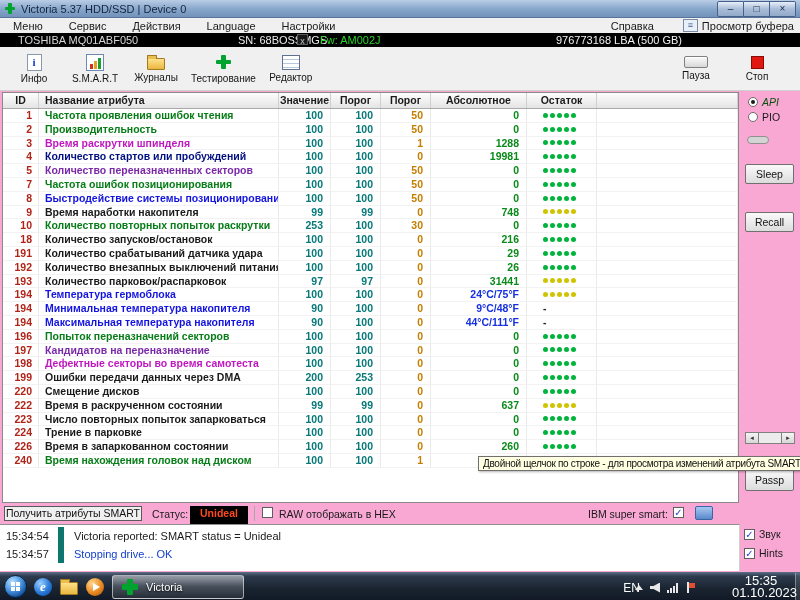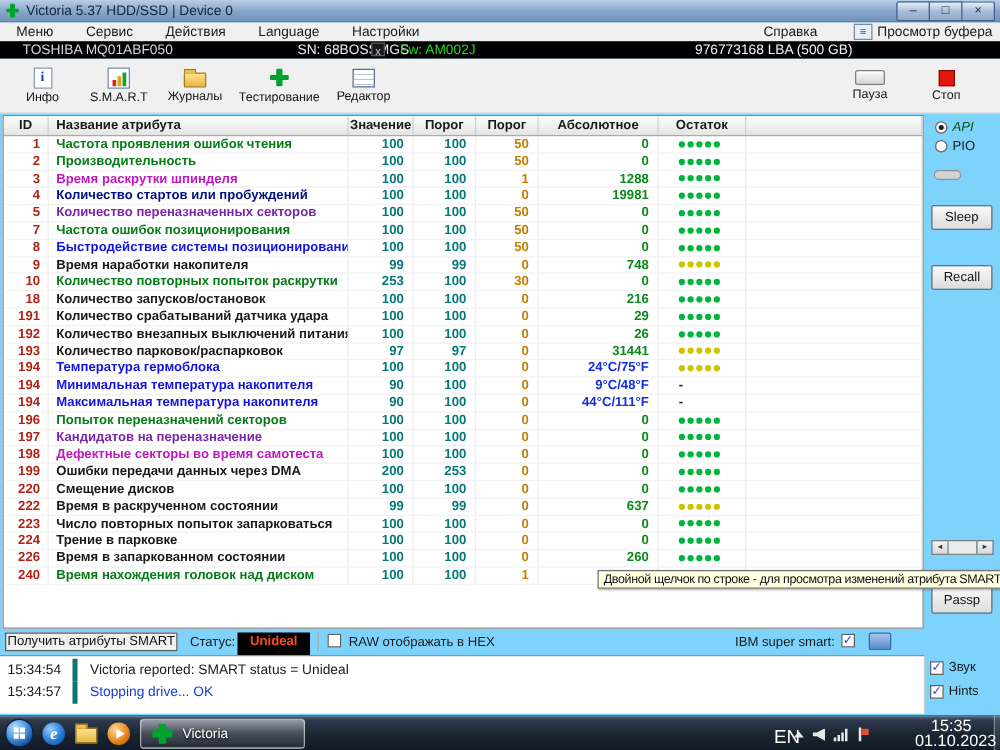--- a/index.html
+++ b/index.html
@@ -1,16 +1,16 @@
 <!DOCTYPE html>
 <html><head>
 <meta charset="utf-8">
 <style>
   html,body{margin:0;padding:0;background:#000;}
-  #screen{position:relative;width:800px;height:600px;overflow:hidden;background:#7dd3fc;
+  #screen{position:relative;width:800px;height:600px;overflow:hidden;background:#f9a8d4;
           font-family:"Liberation Sans","DejaVu Sans",sans-serif;font-size:11px;color:#1a1a1a;}
   
   .titlebar{position:absolute;left:0;top:0;width:100%;height:18px;box-sizing:border-box;
             background:linear-gradient(#b9cde6,#86a5ca 55%,#7392ba);border-bottom:1px solid #56749c;
             display:flex;align-items:center;padding:0 4px;}
   .cross{position:relative;display:inline-block;}
   .cross::before{content:"";position:absolute;left:6%;right:6%;top:36%;bottom:36%;background:#00a32e;border-radius:1px;}
   .cross::after{content:"";position:absolute;top:6%;bottom:6%;left:36%;right:36%;background:#00a32e;border-radius:1px;}
   .icon-app{width:12px;height:12px;margin-right:5px;}
   .title-text{color:#14243e;}
@@ -107,21 +107,21 @@
   .raw-label{position:absolute;left:279px;top:3px;}
   .ibm-label{position:absolute;left:588px;top:3px;}
   .ibm-cb{position:absolute;left:673px;top:2px;}
   .ibm-btn{position:absolute;left:695px;top:1px;width:18px;height:14px;background:linear-gradient(#a8c8f0,#5a88cc);
            border:1px solid #3a66a8;border-radius:2px;box-sizing:border-box;}
   
   .log-area{position:absolute;left:0;top:524px;width:740px;height:47px;background:#fff;border-top:1px solid #909090;
             border-right:1px solid #d0d0d0;box-sizing:border-box;padding-top:2px;}
   .log-line{display:flex;height:18px;align-items:center;}
   .log-time{width:52px;padding-left:6px;color:#1a1a1a;flex:none;}
-  .log-text{padding-left:10px;border-left:4px solid #0f766e;height:100%;display:flex;align-items:center;color:#1a1a1a;}
+  .log-text{padding-left:10px;border-left:6px solid #0f766e;height:100%;display:flex;align-items:center;color:#1a1a1a;}
   .log-blue .log-text{color:#1540cc;}
   .log-side{position:absolute;left:744px;top:528px;width:56px;}
   .side-cb-row{display:flex;align-items:center;gap:4px;margin-bottom:7px;font-size:10.5px;}
   
   .taskbar{position:absolute;left:0;top:572px;width:100%;height:28px;
            background:linear-gradient(#50617a 0%,#2e3b4e 12%,#1b2532 55%,#111926 100%);border-top:1px solid #5a6b80;box-sizing:border-box;}
   .start-orb{position:absolute;left:4px;top:2px;width:23px;height:23px;border-radius:50%;
              background:radial-gradient(circle at 35% 28%,#b8e0ff,#4a94e0 45%,#0c4a94 80%,#062848);
              border:1px solid #0a2340;display:flex;align-items:center;justify-content:center;box-sizing:border-box;}
   .orb-flag{width:9px;height:9px;background:
@@ -139,21 +139,21 @@
   .ql-folder::before{content:"";position:absolute;top:-4px;left:-1px;width:8px;height:3px;background:#e8c050;
              border:1px solid #a5791f;border-bottom:none;}
   .icon-media{width:18px;height:18px;border-radius:50%;background:radial-gradient(circle at 35% 30%,#ffd890,#e88820 55%,#a85008);position:relative;}
   .icon-media::after{content:"";position:absolute;left:7px;top:5px;border-left:7px solid #fff;
              border-top:4px solid transparent;border-bottom:4px solid transparent;}
   .task-app{position:absolute;left:112px;top:2px;width:132px;height:24px;display:flex;align-items:center;gap:7px;
             padding-left:8px;box-sizing:border-box;color:#fff;text-shadow:0 1px 2px #000;border-radius:3px;
             background:linear-gradient(rgba(255,255,255,.5),rgba(255,255,255,.2) 45%,rgba(255,255,255,.08));
             border:1px solid rgba(255,255,255,.55);}
   .task-cross{width:18px;height:18px;flex:none;}
-  .tray-lang{position:absolute;right:160px;top:8px;color:#fff;font-size:15px;}
+  .tray-lang{position:absolute;right:160px;top:8px;color:#fff;font-size:12px;}
   .tray-icons{position:absolute;right:104px;top:9px;display:flex;gap:7px;align-items:center;}
   .ti-up{width:0;height:0;border-left:4px solid transparent;border-right:4px solid transparent;border-bottom:5px solid #e8e8e8;}
   .ti-vol{width:10px;height:10px;background:#e8e8e8;clip-path:polygon(0 35%,35% 35%,100% 0,100% 100%,35% 65%,0 65%);}
   .ti-net{width:12px;height:10px;background:
       linear-gradient(#e8e8e8,#e8e8e8) 0 7px/2px 3px no-repeat,
       linear-gradient(#e8e8e8,#e8e8e8) 3px 5px/2px 5px no-repeat,
       linear-gradient(#e8e8e8,#e8e8e8) 6px 3px/2px 7px no-repeat,
       linear-gradient(#e8e8e8,#e8e8e8) 9px 0/2px 10px no-repeat;}
   .ti-flag{position:relative;width:10px;height:11px;}
   .ti-flag::before{content:"";position:absolute;left:1px;top:0;width:2px;height:11px;background:#e8e8e8;}

